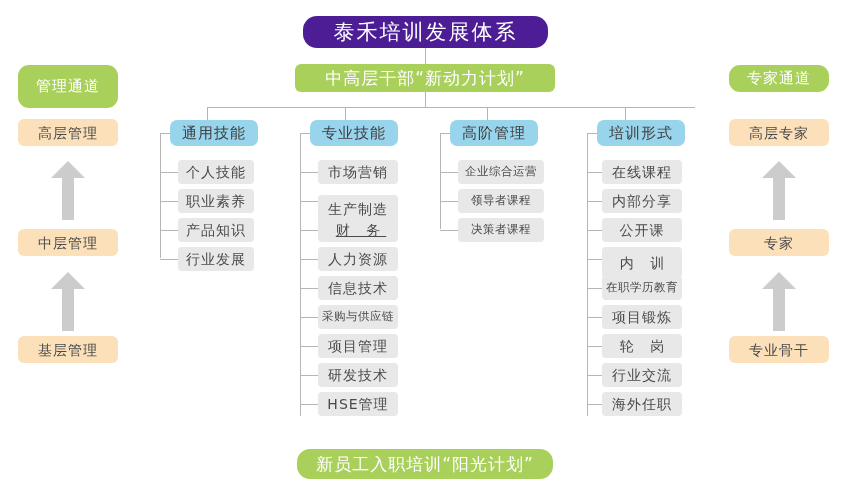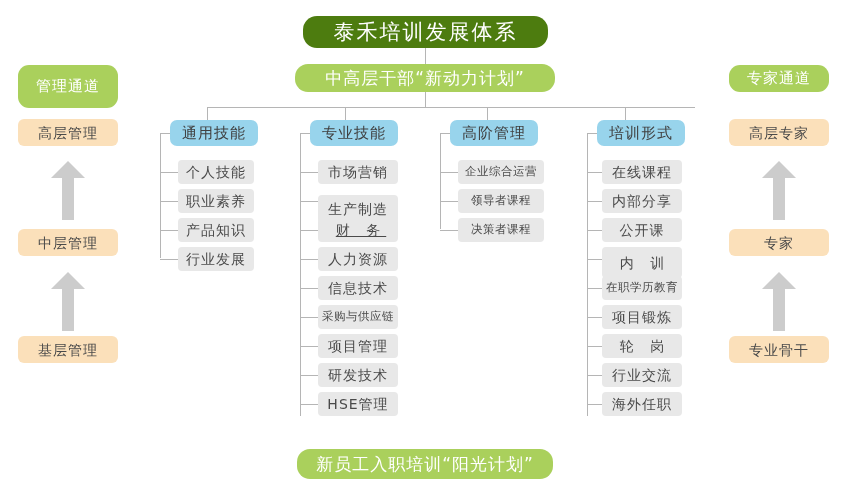--- a/index.html
+++ b/index.html
@@ -24,21 +24,21 @@
     display: flex;
     align-items: center;
     justify-content: center;
     text-align: center;
     white-space: nowrap;
     line-height: 1;
   }
 
   
   .banner-orange {
-    background: #4d7c0f;
+    background: #4c1d95;
     color: #ffffff;
     border-radius: 14px;
     font-size: 21px;
     letter-spacing: 2px;
   }
 
   
   .banner-green {
     background: #aad05c;
     color: #ffffff;
@@ -113,21 +113,21 @@
 </style>
 </head>
 <body>
 
 <div id="canvas">
 
   <div class="node banner-orange" style="left:303px; top:16px; width:245px; height:32px;">泰禾培训发展体系</div>
 
   <div class="ln v" style="left:425px; top:48px; height:16px;"></div>
 
-  <div class="node banner-green" style="left:295px; top:64px; width:260px; height:28px;">中高层干部“新动力计划”</div>
+  <div class="node banner-green" style="left:295px; top:64px; width:260px; height:28px;border-radius:6px;">中高层干部“新动力计划”</div>
 
   <div class="ln v" style="left:425px; top:92px; height:15px;"></div>
 
   <div class="ln h" style="left:207px; top:107px; width:488px;"></div>
 
   <div class="ln v" style="left:207px; top:107px; height:13px;"></div>
   <div class="ln v" style="left:345px; top:107px; height:13px;"></div>
   <div class="ln v" style="left:487px; top:107px; height:13px;"></div>
   <div class="ln v" style="left:625px; top:107px; height:13px;"></div>
 

